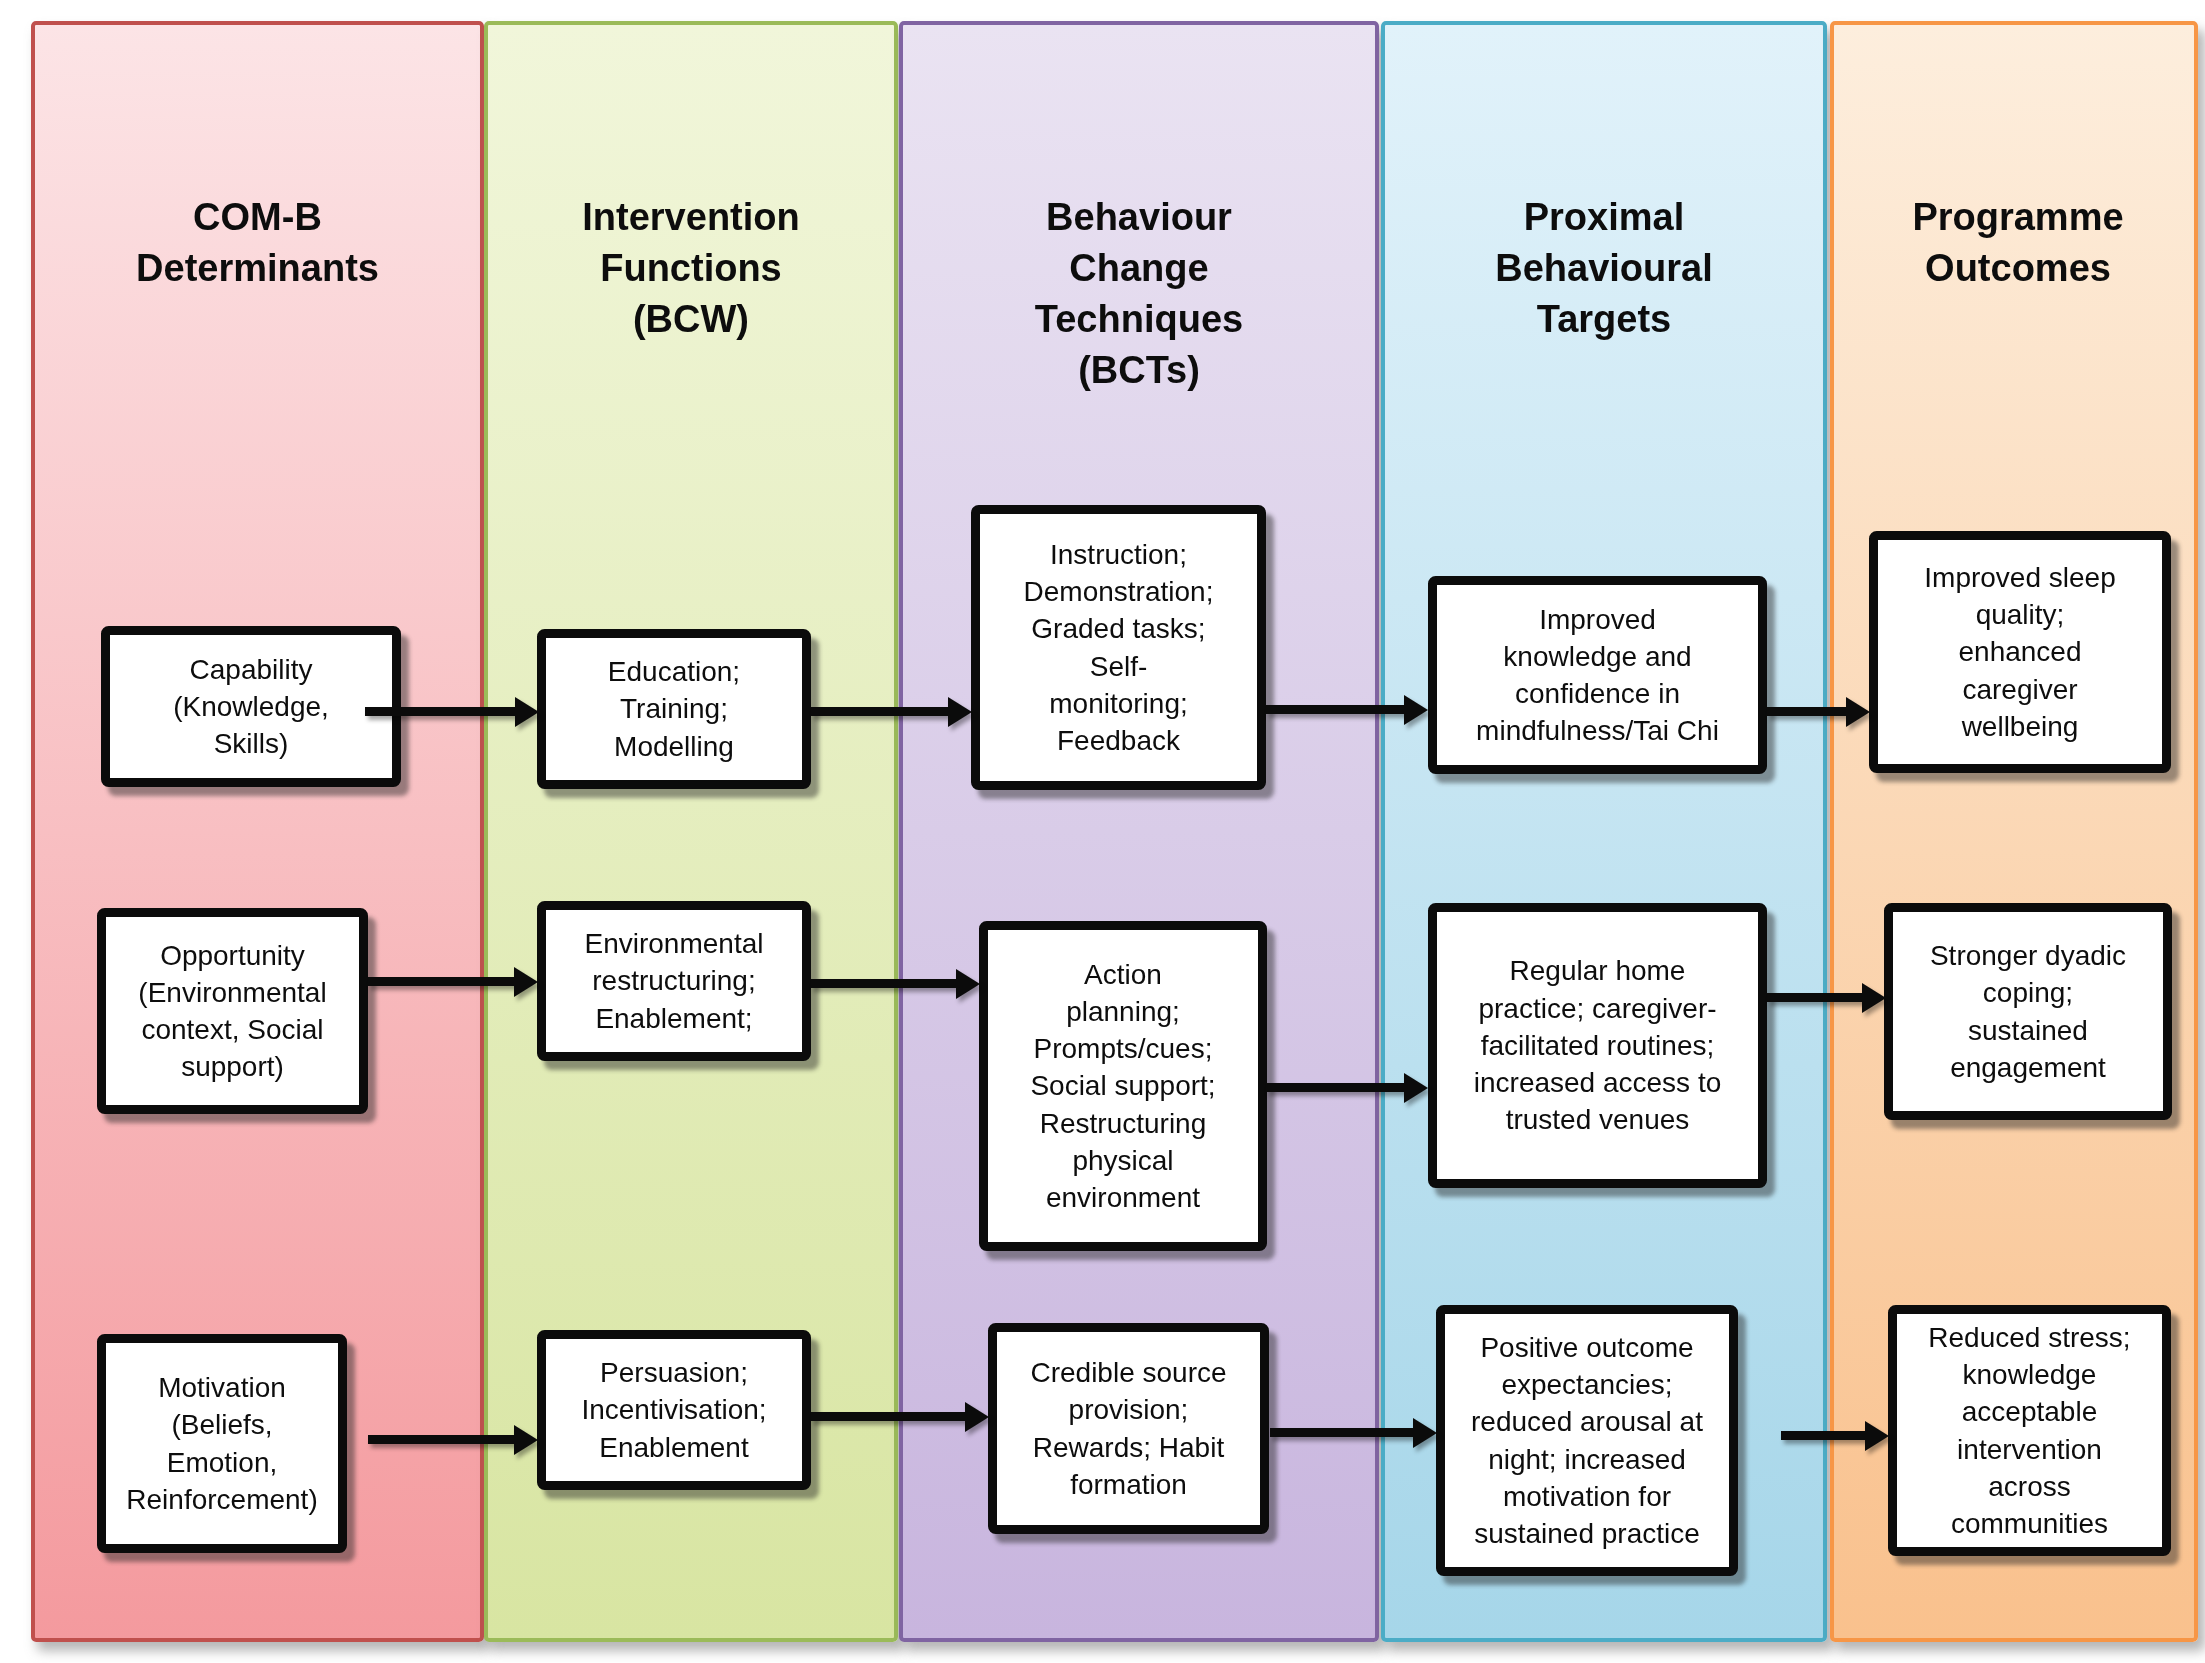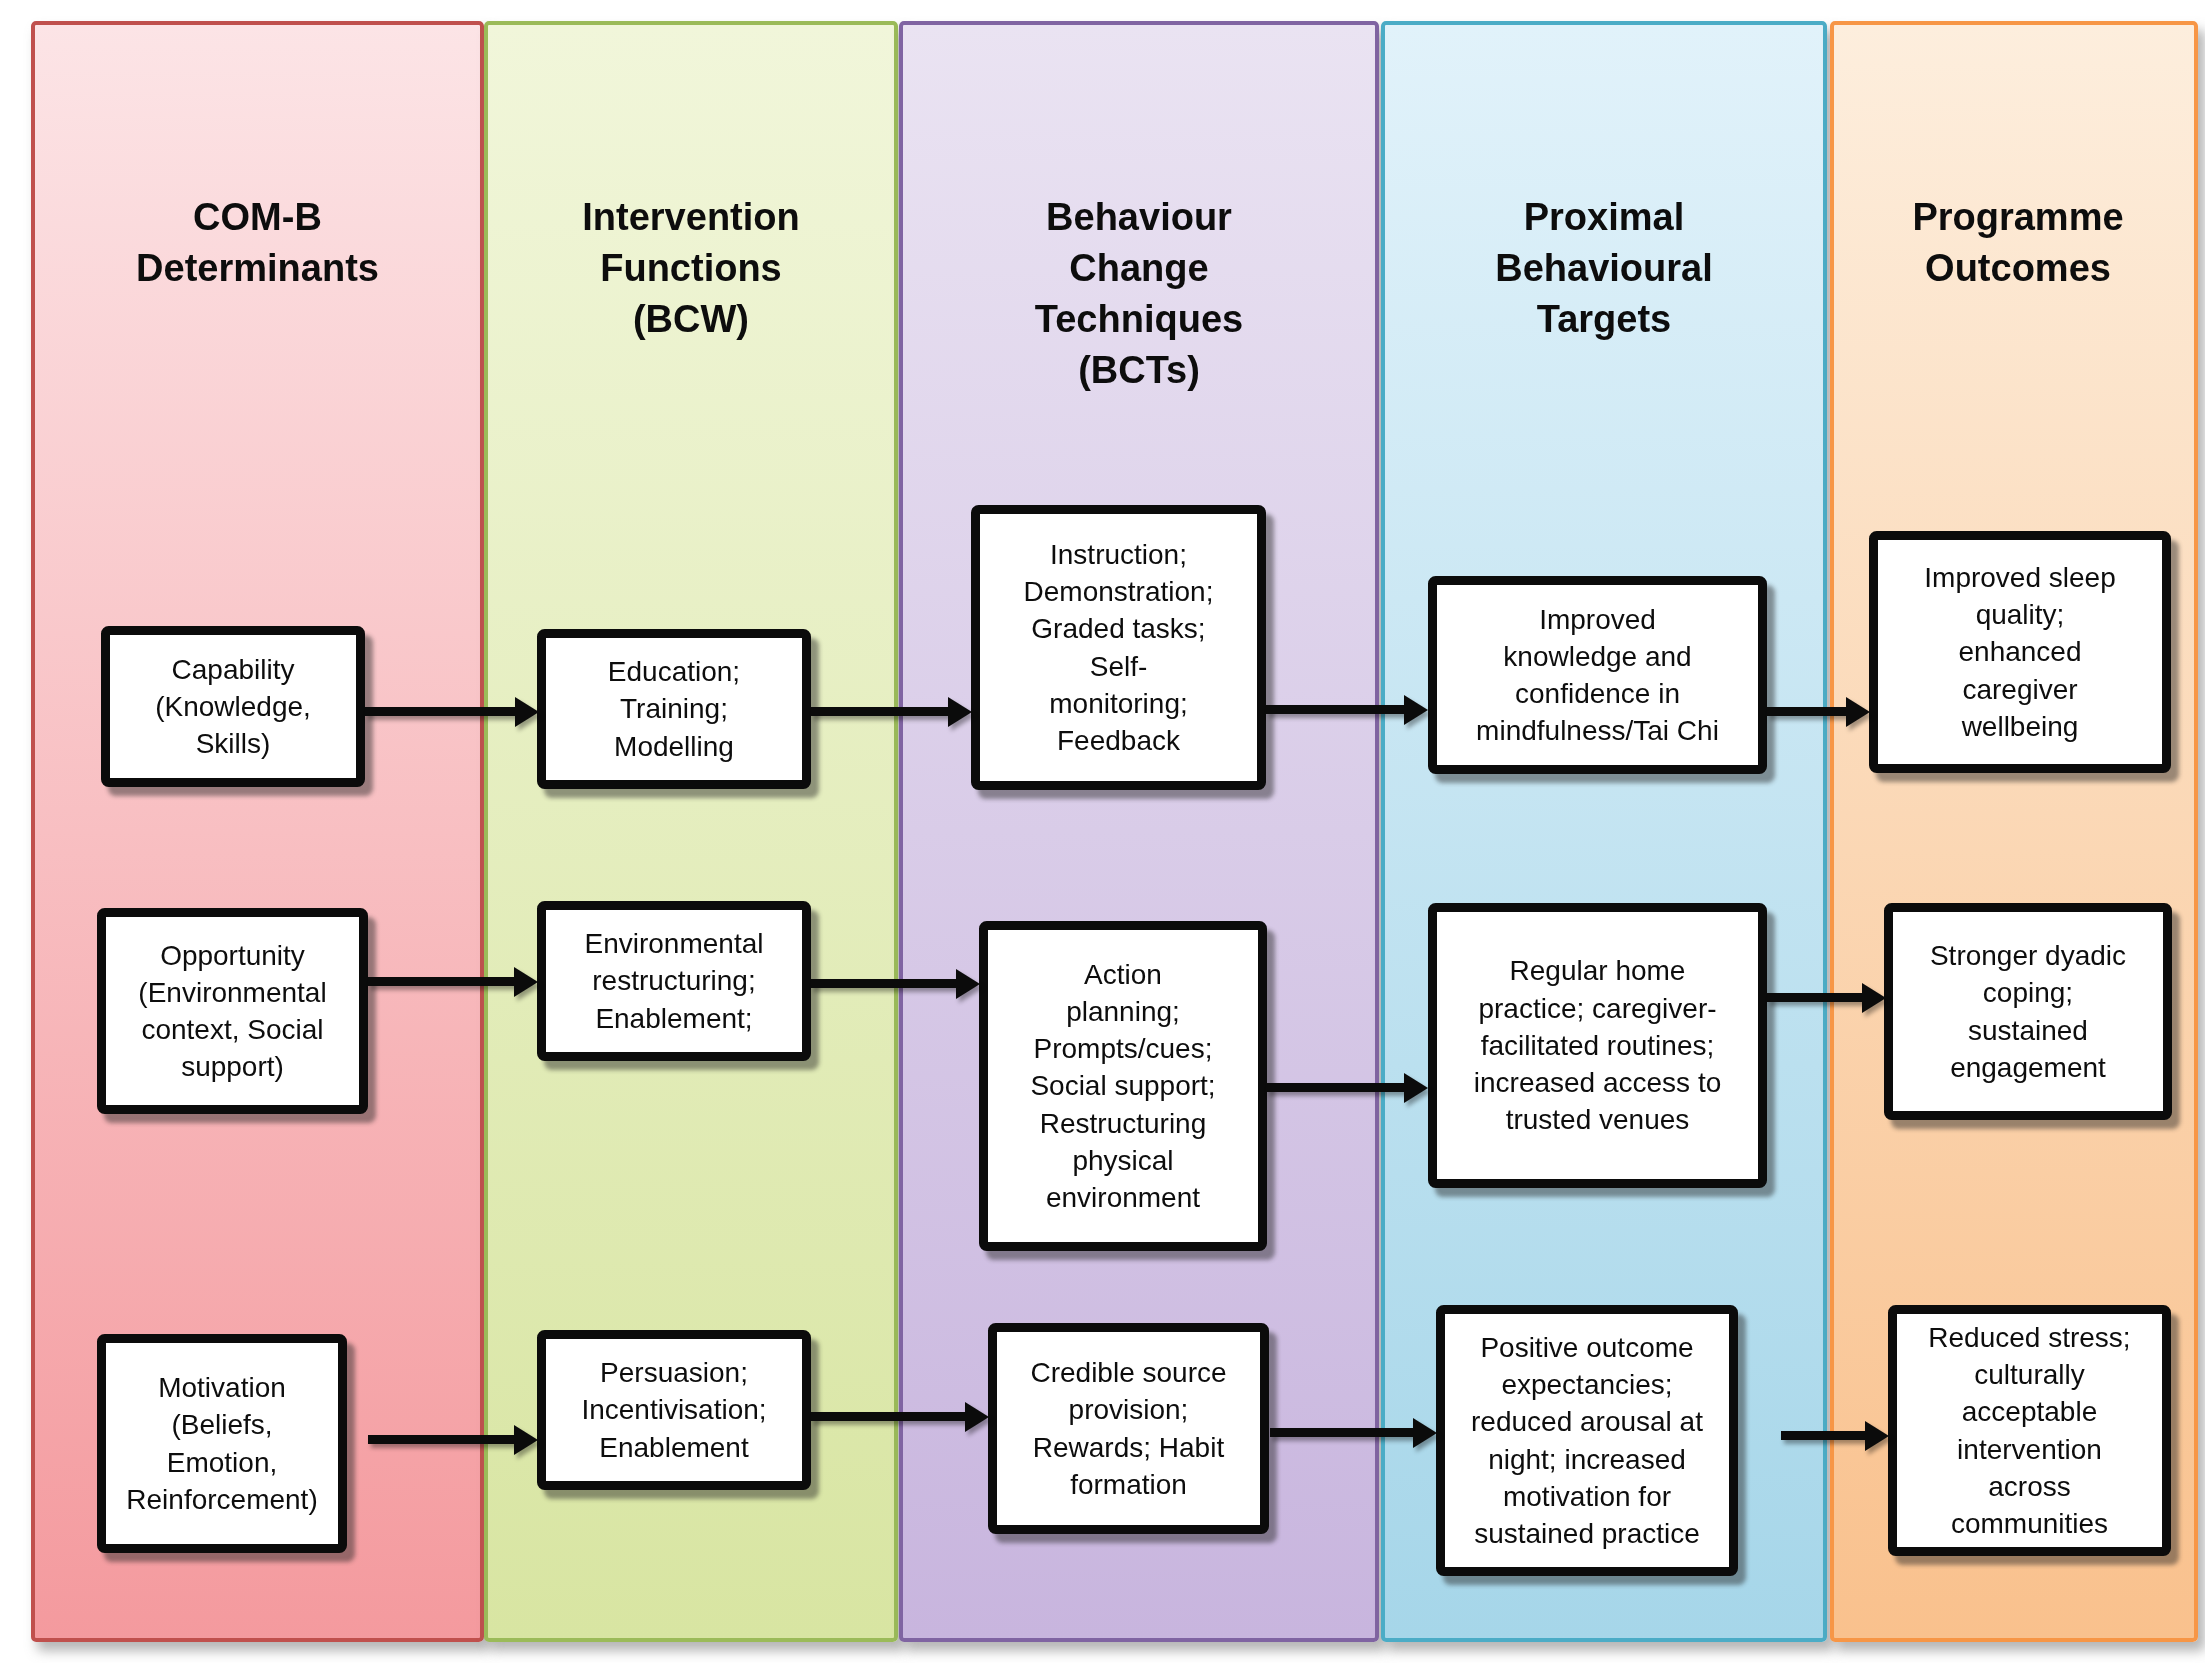--- a/index.html
+++ b/index.html
@@ -37,21 +37,21 @@
     position:absolute;
     background:#ffffff;
     border:9px solid #0b0b0b; border-radius:7.7px;
     box-sizing:border-box;
     display:flex; align-items:center; justify-content:center;
     text-align:center; white-space:pre-line;
     font-size:28px; line-height:1.33; color:#0d0d0d;
     padding:3.8px 6.4px;
     box-shadow:7.7px 9px 4.5px rgba(35,35,35,0.45);
   }
-  .b11 { left:101px;  top:626px;  width:264px; height:161px; }
+  .b11 { left:101px;  top:626px;  width:300px; height:161px; }
   .b12 { left:537px;  top:629px;  width:274px; height:160px; }
   .b13 { left:971px; top:505px;  width:295px; height:285px; }
   .b14 { left:1428px; top:576px;  width:339px; height:198px; }
   .b15 { left:1869px; top:531px;  width:302px; height:242px; }
 
   .b21 { left:97px;  top:908px; width:271px; height:206px; }
   .b22 { left:537px;  top:901px; width:274px; height:160px; }
   .b23 { left:979px; top:921px; width:288px; height:330px; }
   .b24 { left:1428px; top:903px; width:339px; height:285px; }
   .b25 { left:1884px; top:903px; width:288px; height:217px; }
@@ -169,21 +169,21 @@
 provision;
 Rewards; Habit
 formation</div>
   <div class="box b34">Positive outcome
 expectancies;
 reduced arousal at
 night; increased
 motivation for
 sustained practice</div>
   <div class="box b35">Reduced stress;
-culturally
+knowledge
 acceptable
 intervention
 across
 communities</div>
 
   <div class="arrow a1"></div>
   <div class="arrow a2"></div>
   <div class="arrow a3"></div>
   <div class="arrow a4"></div>
   <div class="arrow a5"></div>

